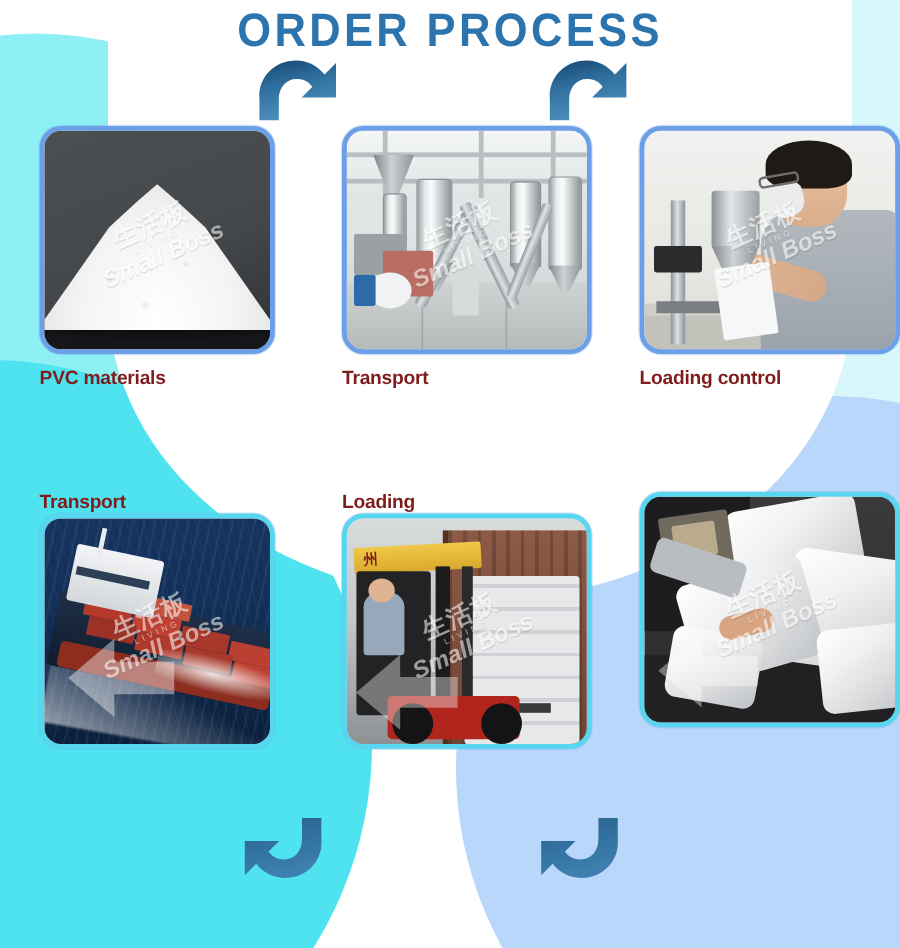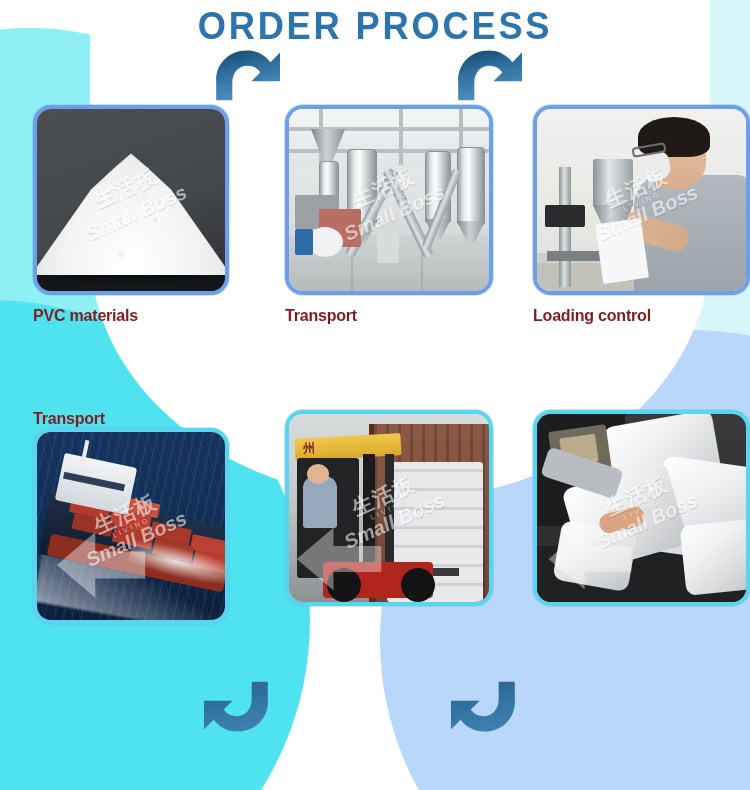--- a/index.html
+++ b/index.html
@@ -483,20 +483,21 @@
         <div class="wm-inner">
           <div class="wm-cn">生活板</div>
           <div class="wm-sub">LIVING</div>
           <div class="wm-en">Small Boss</div>
         </div>
       </div>
     </div>
   </div>
 
   <div class="cell c2">
+    <div class="label bot">Loading</div>
     <div class="card h-bot teal">
       <div class="photo">
         <div class="ld-bg"></div>
         <div class="ld-container"></div>
         <div class="ld-bags"></div>
         <div class="ld-canopy"></div>
         <div class="ld-cn">州</div>
         <div class="ld-cab"></div>
         <div class="ld-driver"></div>
         <div class="ld-driver-head"></div>

